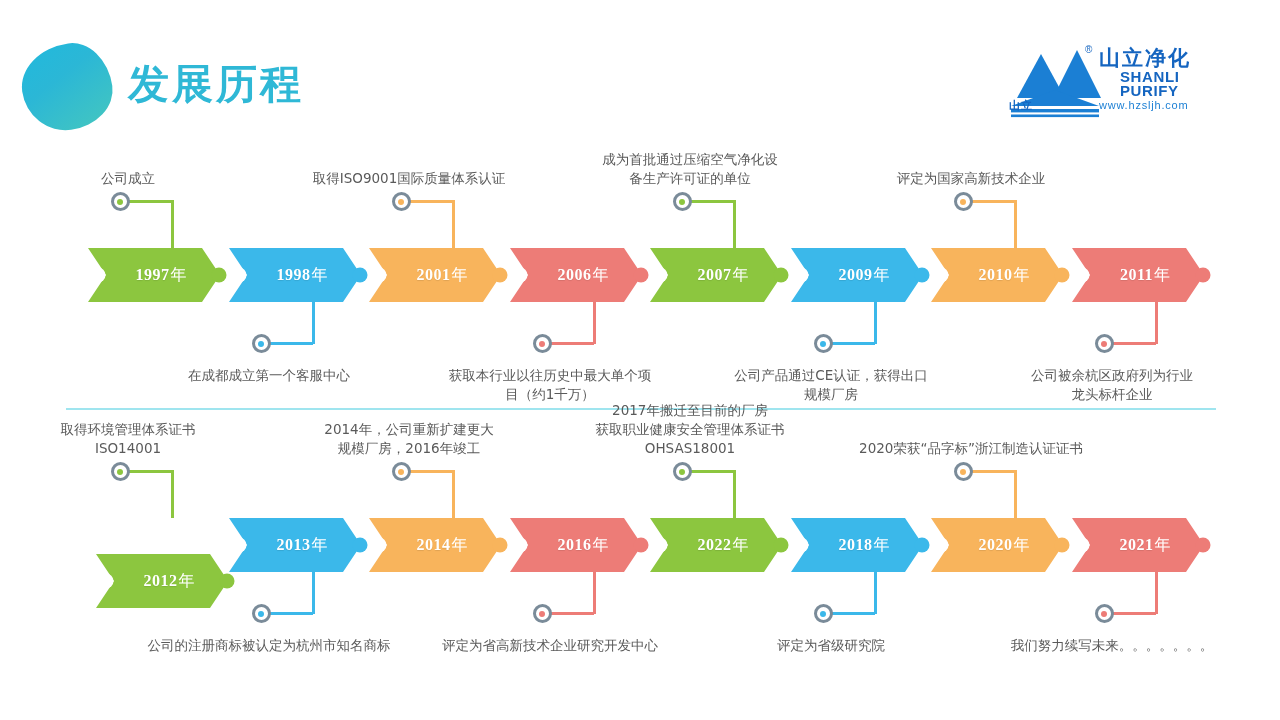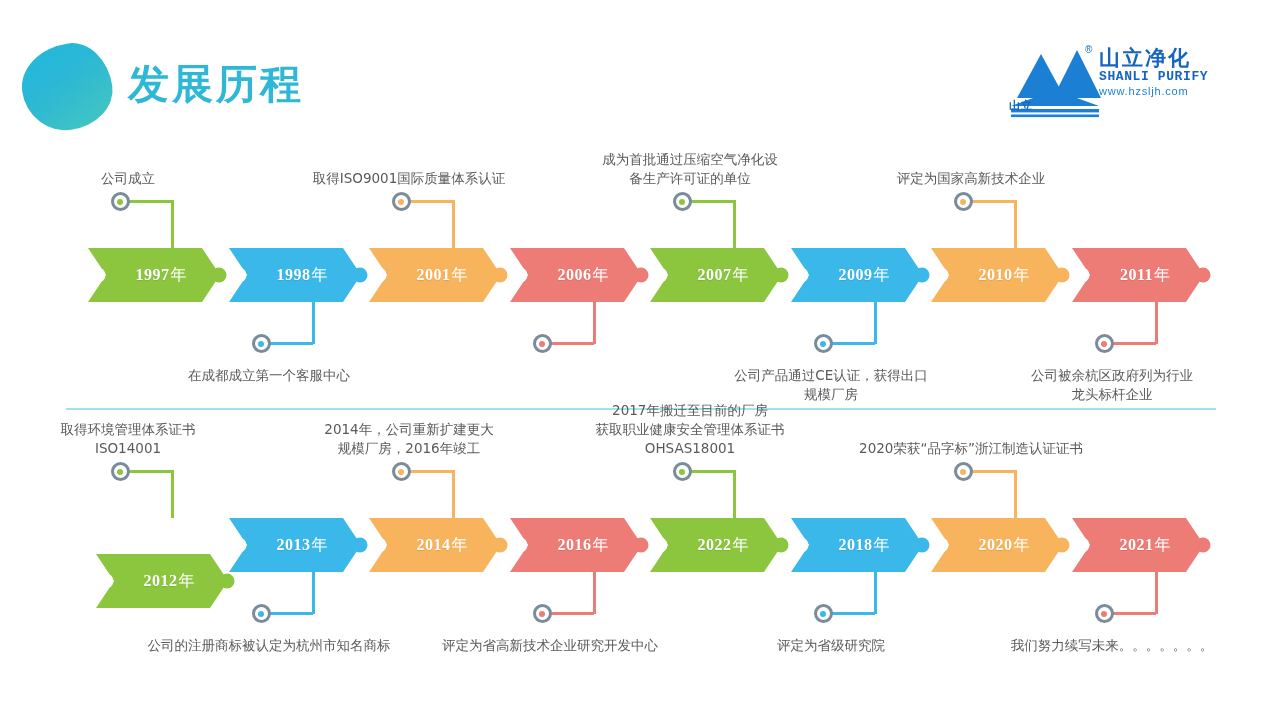--- a/index.html
+++ b/index.html
@@ -27,22 +27,22 @@
 
   
   .logo{position:absolute;right:62px;top:44px;width:215px;height:78px;}
   .logo svg{display:block;}
   .logo-text{position:absolute;left:96px;top:2px;width:122px;}
   .logo-cn{
     font-size:21px;line-height:24px;letter-spacing:2px;color:#1565c0;
     font-weight:700;font-family:"DejaVu Sans","Liberation Sans",sans-serif;
   }
   .logo-en{
-    font-size:13px;line-height:14px;letter-spacing:.6px;color:#1565c0;
-    font-weight:700;font-family:Liberation Mono, monospace;
+    font-size:15px;line-height:14px;letter-spacing:.6px;color:#1565c0;
+    font-weight:700;font-family:Liberation Sans, sans-serif;margin-left:21px;
   }
   .logo-url{
     font-size:11px;line-height:14px;letter-spacing:.8px;color:#1b7fd4;
     font-family:"Liberation Sans",sans-serif;
   }
   .logo-reg{
     position:absolute;left:82px;top:0px;font-size:10px;color:#1565c0;
   }
   .logo-sub{
     position:absolute;left:6px;top:54px;font-size:11px;color:#1565c0;
@@ -270,20 +270,22 @@
         </div>
       </div>
       <div class="cap cap-top" style="width: 300px; left: 259px; top: 19px;">取得ISO9001国际质量体系认证</div>
       <div class="conn">
         <div class="vline" style="left:593px;top:152px;height:42px;background:#ED7C77"></div>
         <div class="hline" style="left:542px;top:192px;width:52px;background:#ED7C77"></div>
         <div class="dot" style="left: 532.5px; top: 184px;">
           <i style="background:#ED7C77"></i>
         </div>
       </div>
+      <div class="cap cap-bot" style="width: 300px; left: 400px; top: 216px;">获取本行业以往历史中最大单个项
+目（约1千万）</div>
       <div class="conn">
         <div class="vline" style="left:733px;top:50px;height:48px;background:#8CC63F"></div>
         <div class="hline" style="left:682px;top:50px;width:52px;background:#8CC63F"></div>
         <div class="dot" style="left: 672.5px; top: 42px;">
           <i style="background:#8CC63F"></i>
         </div>
       </div>
       <div class="cap cap-top" style="width: 300px; left: 540px; top: 0px;">成为首批通过压缩空气净化设
 备生产许可证的单位</div>
       <div class="conn">

